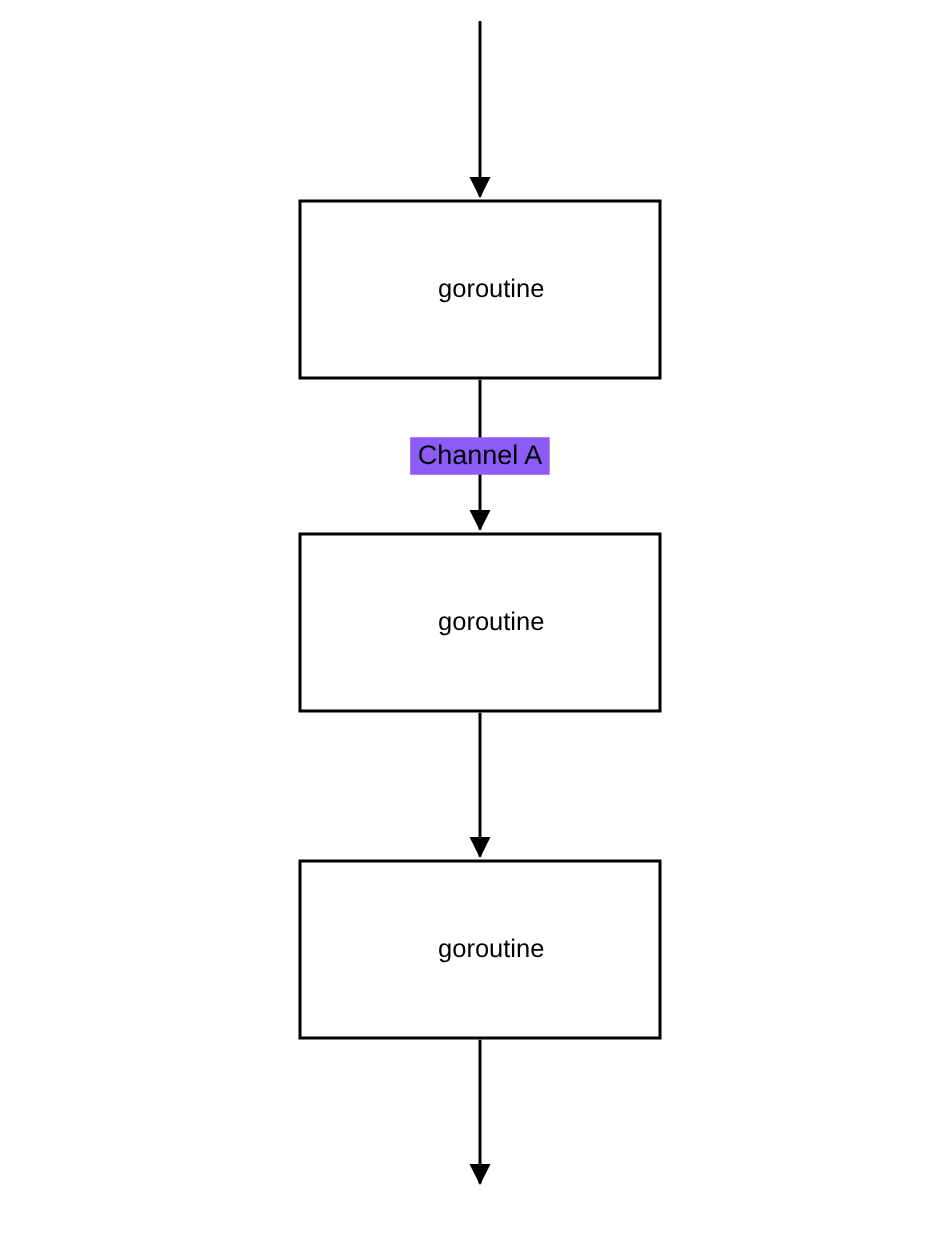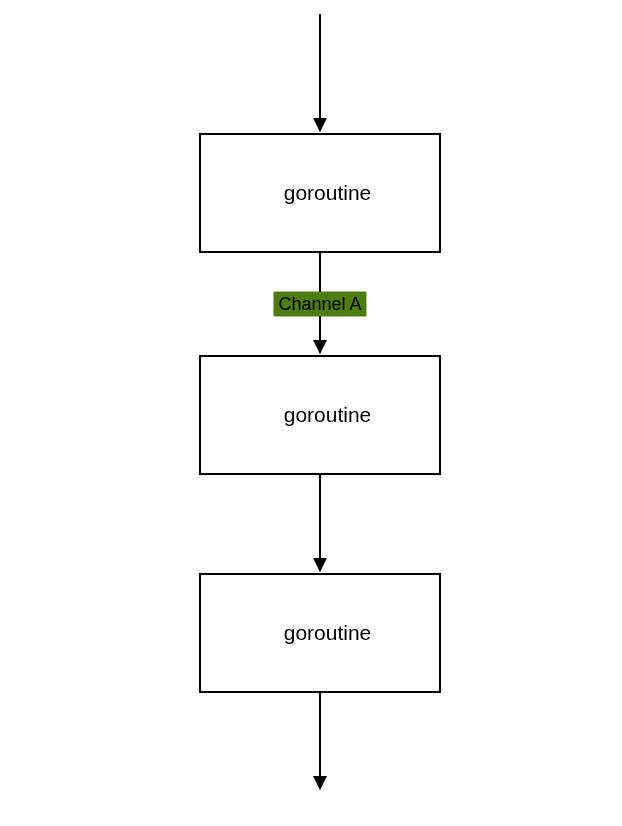--- a/index.html
+++ b/index.html
@@ -30,30 +30,30 @@
     background: #ffffff;
     border: 2px solid #000000;
     display: flex;
     align-items: center;
     justify-content: center;
   }
   .node-box.n1 { top: 133px; }
   .node-box.n2 { top: 355px; }
   .node-box.n3 { top: 573px; }
   .node-label {
-    font-size: 21px;
+    font-size: 17px;
     color: #000000;
     white-space: nowrap;
     margin-left: 15px;
   }
   .edge-label {
     position: absolute;
     left: 320px;
     transform: translate(-50%, -50%);
-    background: #4d7c0f;
+    background: #8b5cf6;
     padding: 2px 5px;
     font-size: 18px;
     color: #000000;
     white-space: nowrap;
   }
   .edge-label.a { top: 304px; }
   .edge-label.b { top: 525px; }
 </style>
 </head>
 <body>

